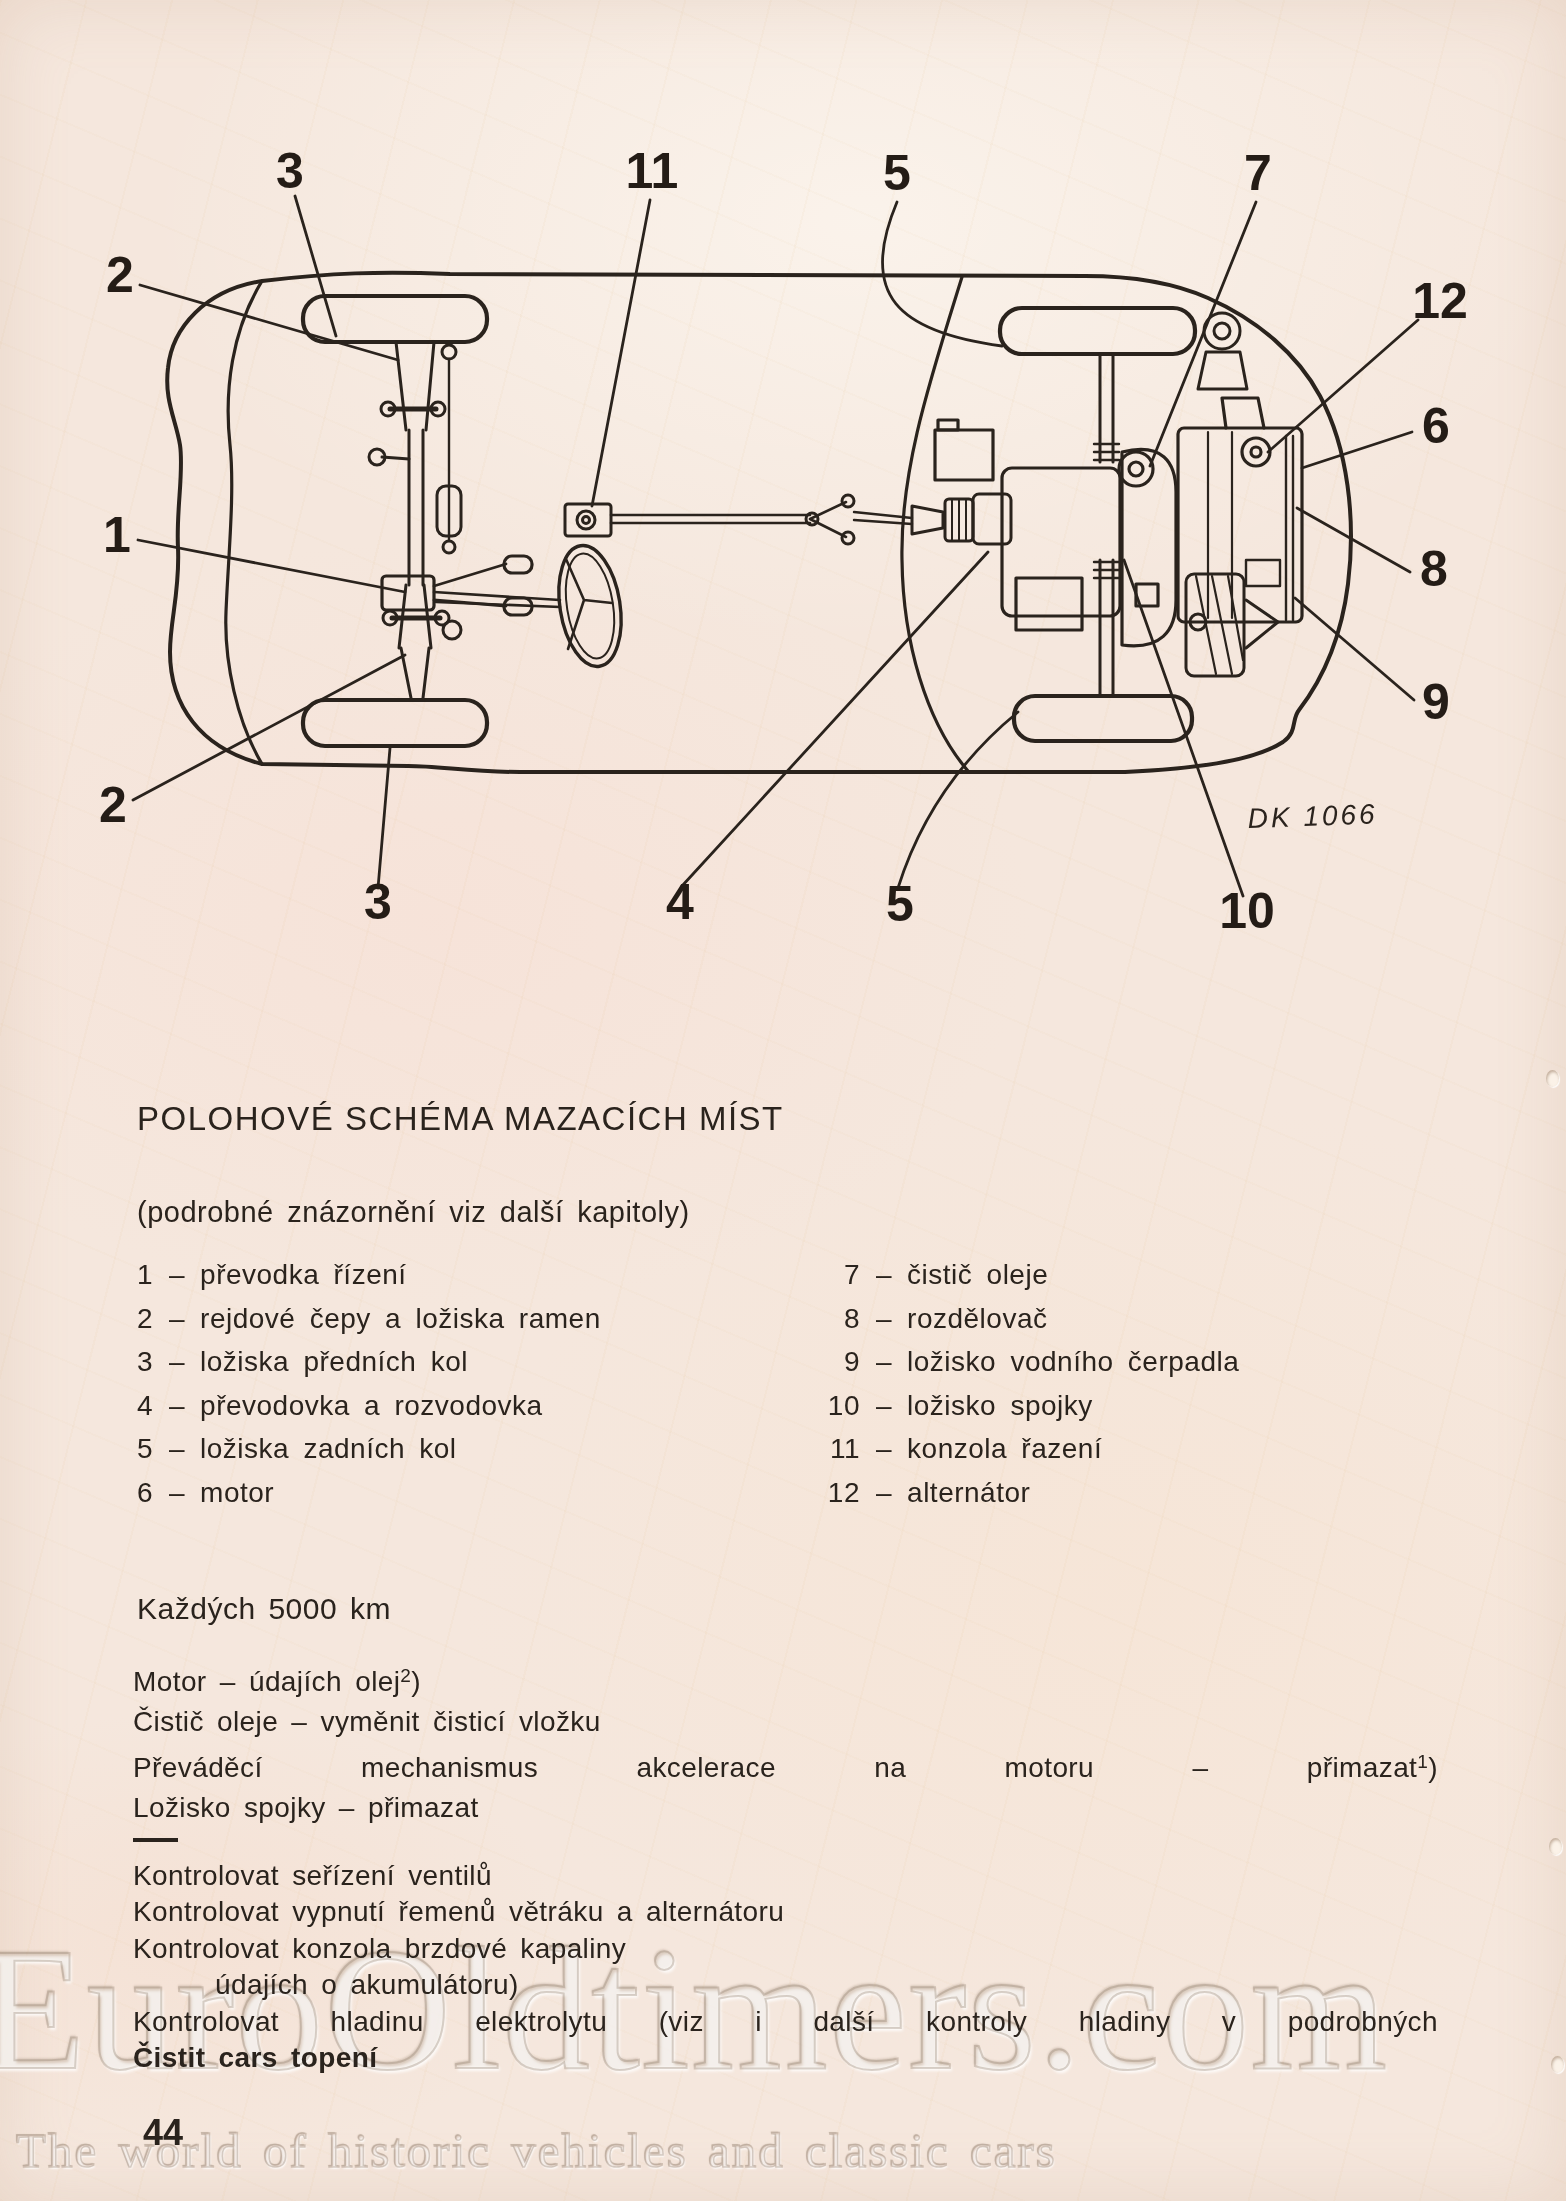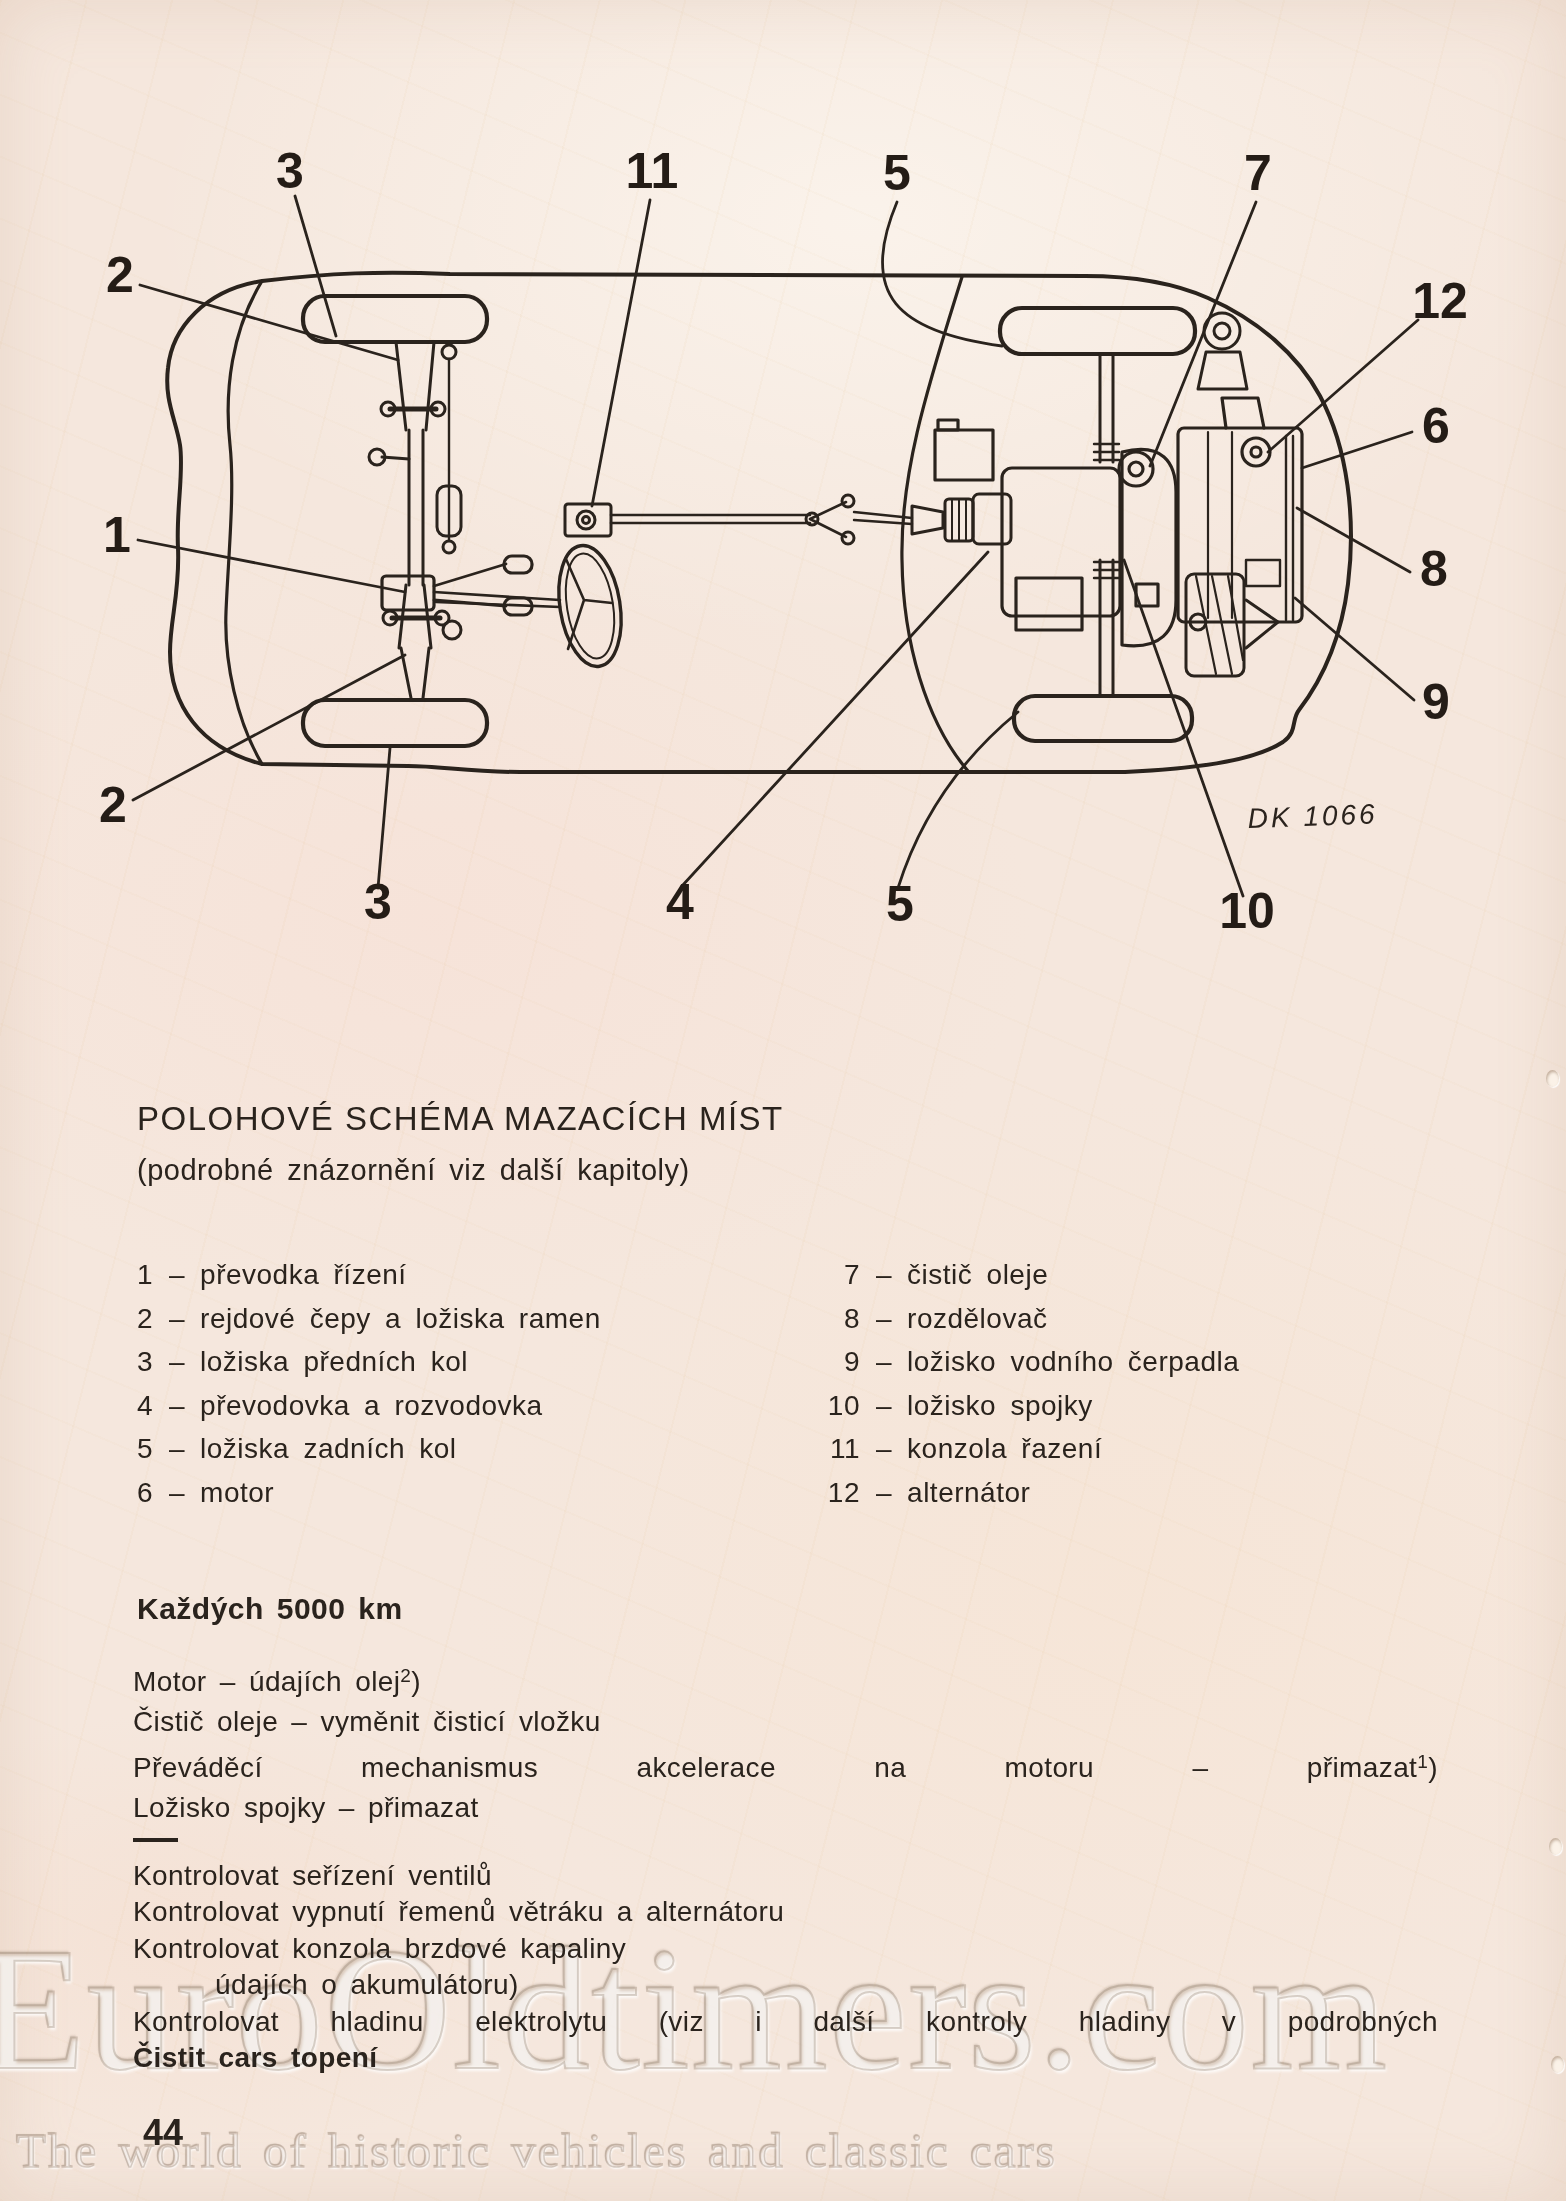--- a/index.html
+++ b/index.html
@@ -19,31 +19,31 @@
     overflow:hidden;
   }
   .fiber{position:absolute;inset:0;pointer-events:none;
     background-image:
       repeating-linear-gradient(104deg, rgba(216,170,100,.05) 0 2px, transparent 2px 83px),
       repeating-linear-gradient(23deg, rgba(216,176,110,.04) 0 2px, transparent 2px 57px);
   }
   svg text{font-family:"Liberation Sans",sans-serif;}
   .diagram{position:absolute;left:0;top:0;z-index:3;}
   .doc-title{position:absolute;left:137px;top:1100px;font-size:33px;letter-spacing:1.5px;z-index:3;}
-  .doc-subtitle{position:absolute;left:137px;top:1154px;font-size:29px;letter-spacing:.5px;word-spacing:5px;z-index:3;}
+  .doc-subtitle{position:absolute;left:137px;top:1196px;font-size:29px;letter-spacing:.5px;word-spacing:5px;z-index:3;}
   .legend{position:absolute;top:1253px;z-index:3;font-size:28px;letter-spacing:.5px;}
   .legend .row{display:flex;align-items:baseline;height:43.6px;line-height:43.6px;}
   .legend .num{display:inline-block;text-align:right;}
   .legend.left{left:133px;}
   .legend.left .num{width:20px;}
   .legend.right{left:812px;}
   .legend.right .num{width:48px;}
   .legend .dash{margin:0 15px 0 16px;}
   .legend .lbl{word-spacing:6px;}
-  .interval{position:absolute;left:137px;top:1592px;font-size:30px;font-weight:700;letter-spacing:.5px;word-spacing:4px;z-index:3;}
+  .interval{position:absolute;left:137px;top:1592px;font-size:30px;font-weight:400;letter-spacing:.5px;word-spacing:4px;z-index:3;}
   .tasks{position:absolute;left:133px;top:1656px;font-size:28px;line-height:40px;letter-spacing:.4px;word-spacing:5px;z-index:3;width:1305px;}
   .checks{position:absolute;left:133px;top:1858px;font-size:28px;line-height:36.4px;letter-spacing:.4px;word-spacing:5px;z-index:3;width:1305px;}
   .line{white-space:nowrap;}
   .line.justify{white-space:normal;display:block;width:1305px;text-align:justify;text-align-last:justify;}
   .line.indent{padding-left:82px;}
   .line.bold{font-weight:700;}
   sup{font-size:19px;vertical-align:9px;}
   .divider{position:absolute;left:133px;top:1838px;width:45px;height:3.5px;background:var(--ink,#2a231d);z-index:3;}
   .page-num{position:absolute;left:143px;top:2112px;font-size:36px;font-weight:700;z-index:3;}
   .wm1{

